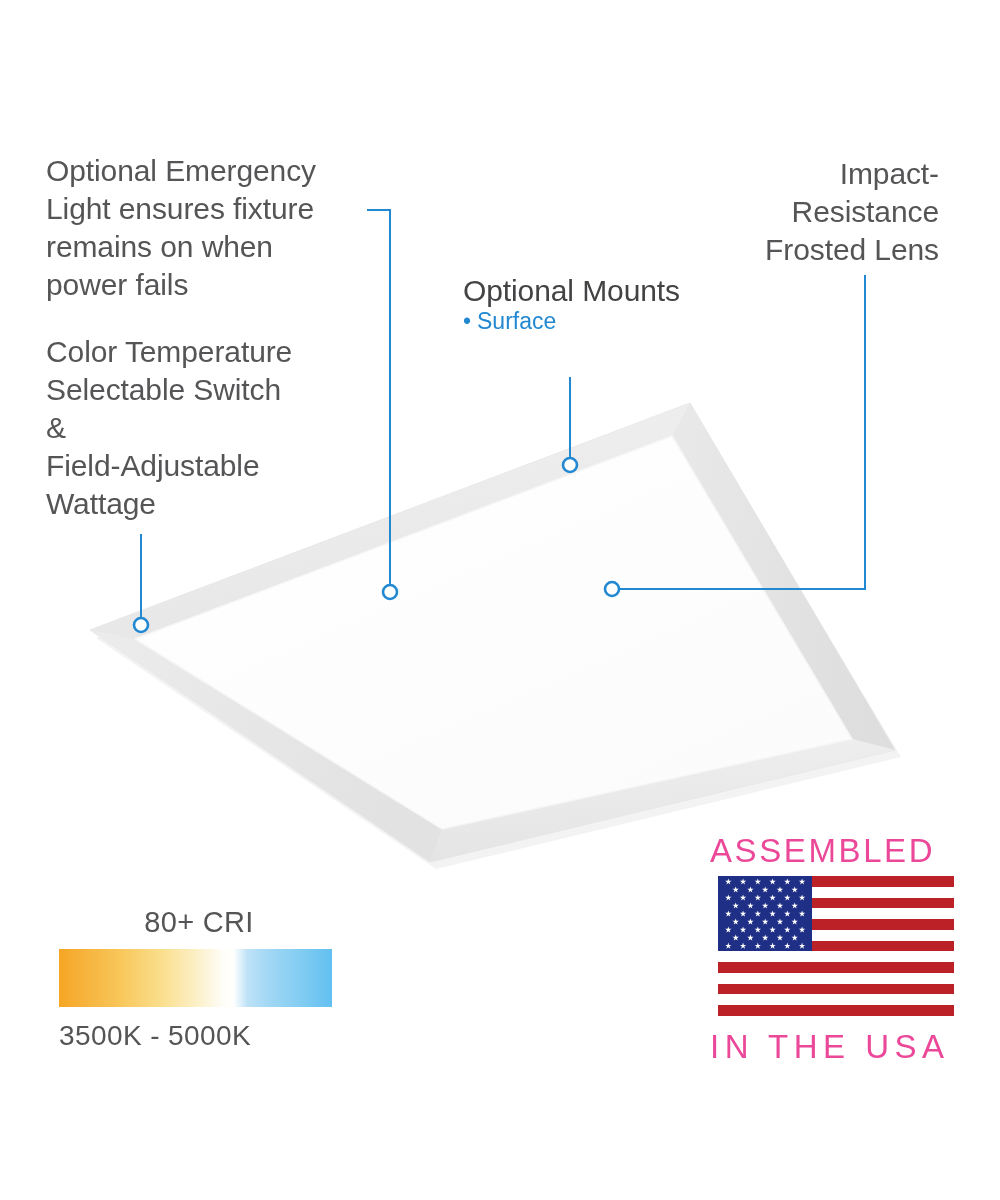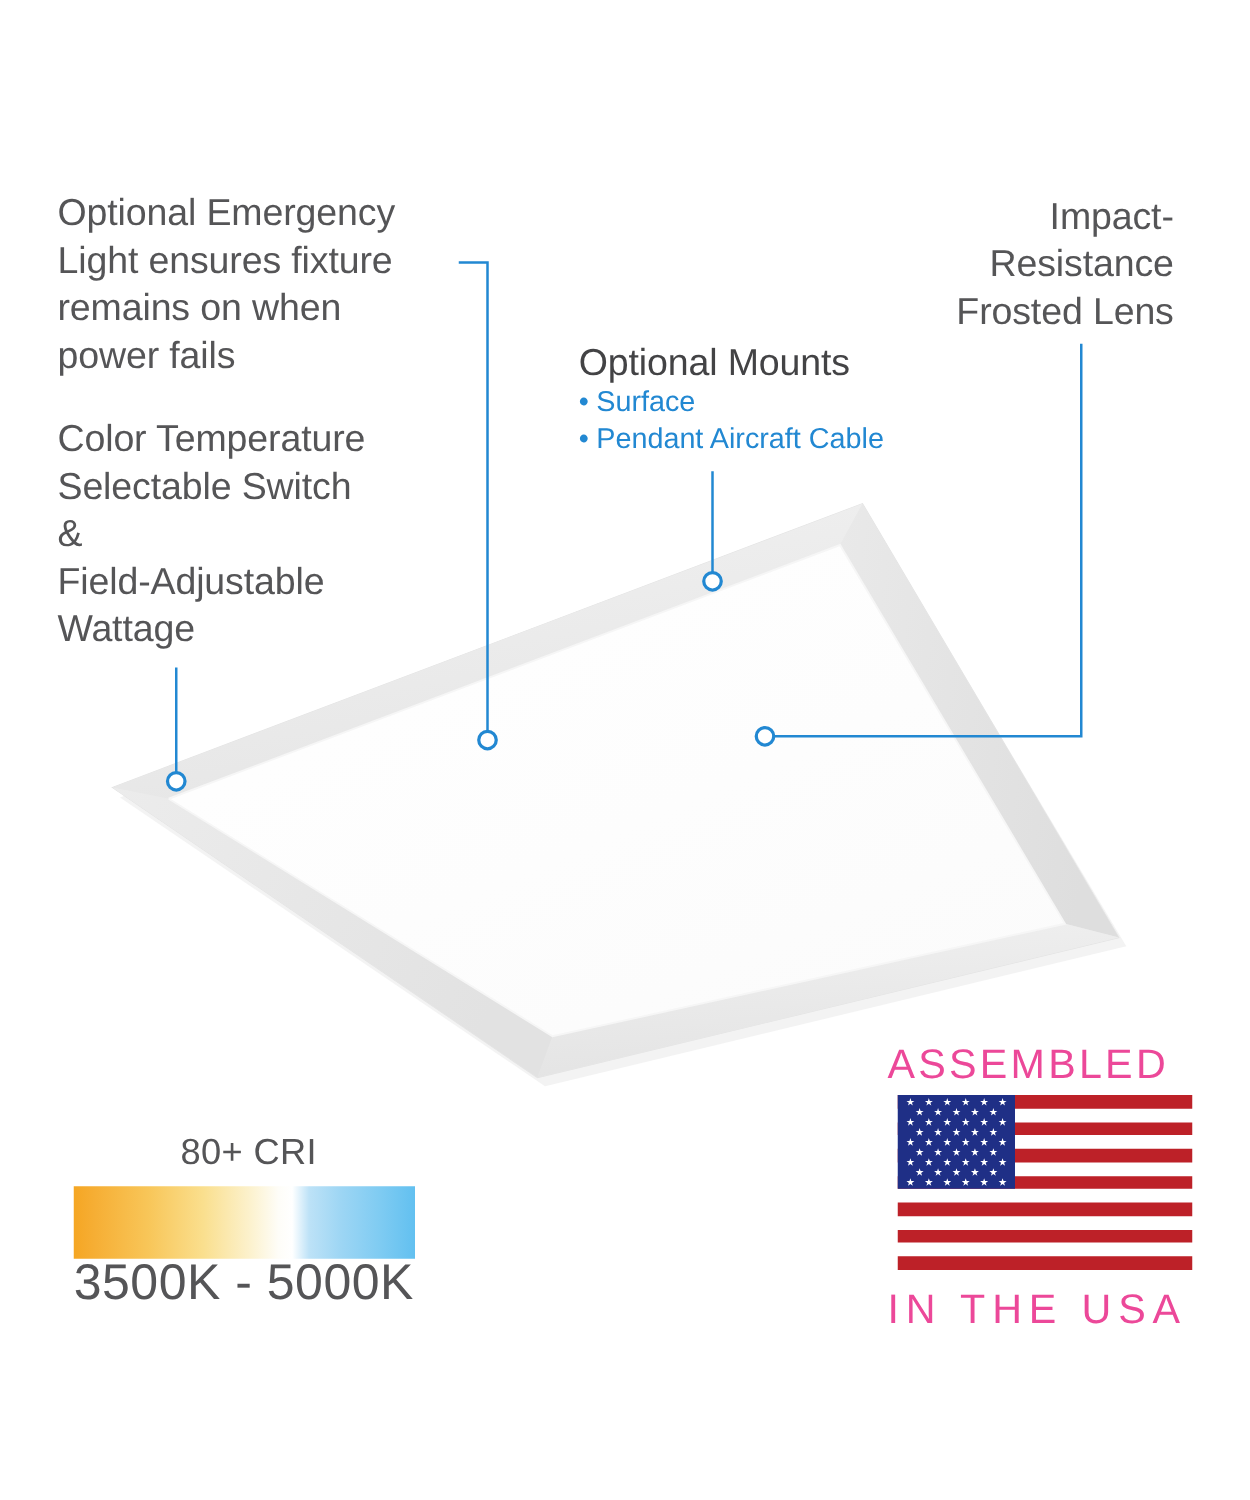--- a/index.html
+++ b/index.html
@@ -114,21 +114,22 @@
       #fcf2cf 52%,
       #fefdf8 60%,
       #ffffff 64%,
       #bde2f7 69%,
       #9ed6f4 78%,
       #7ecbf2 90%,
       #62c0f0 100%
     );
   }
   #kelvin-label {
-    font-size: 40px;
+    margin-top: 10px;
+    font-size: 28px;
     line-height: 38px;
     color: #555557;
     letter-spacing: 0.4px;
   }
 
   
   #usa-badge {
     position: absolute;
     left: 700px;
     top: 832px;
@@ -263,21 +264,20 @@
   <div class="callout" id="callout-cct">Color Temperature
 Selectable Switch
 &amp;
 Field-Adjustable
 Wattage</div>
 
   <div class="callout" id="callout-mounts-title">Optional Mounts</div>
 
   <div class="mount-list">
     <span class="mount-item"><span class="dot">•</span><span>Surface</span></span>
-    <span class="mount-item"><span class="dot">•</span><span>Pendant Aircraft Cable</span></span>
   </div>
 
   <div class="callout" id="callout-lens">Impact-
 Resistance
 Frosted Lens</div>
 
   <div id="cri-block">
     <div id="cri-label">80+ CRI</div>
     <div id="cri-bar"></div>
     <div id="kelvin-label">3500K - 5000K</div>

